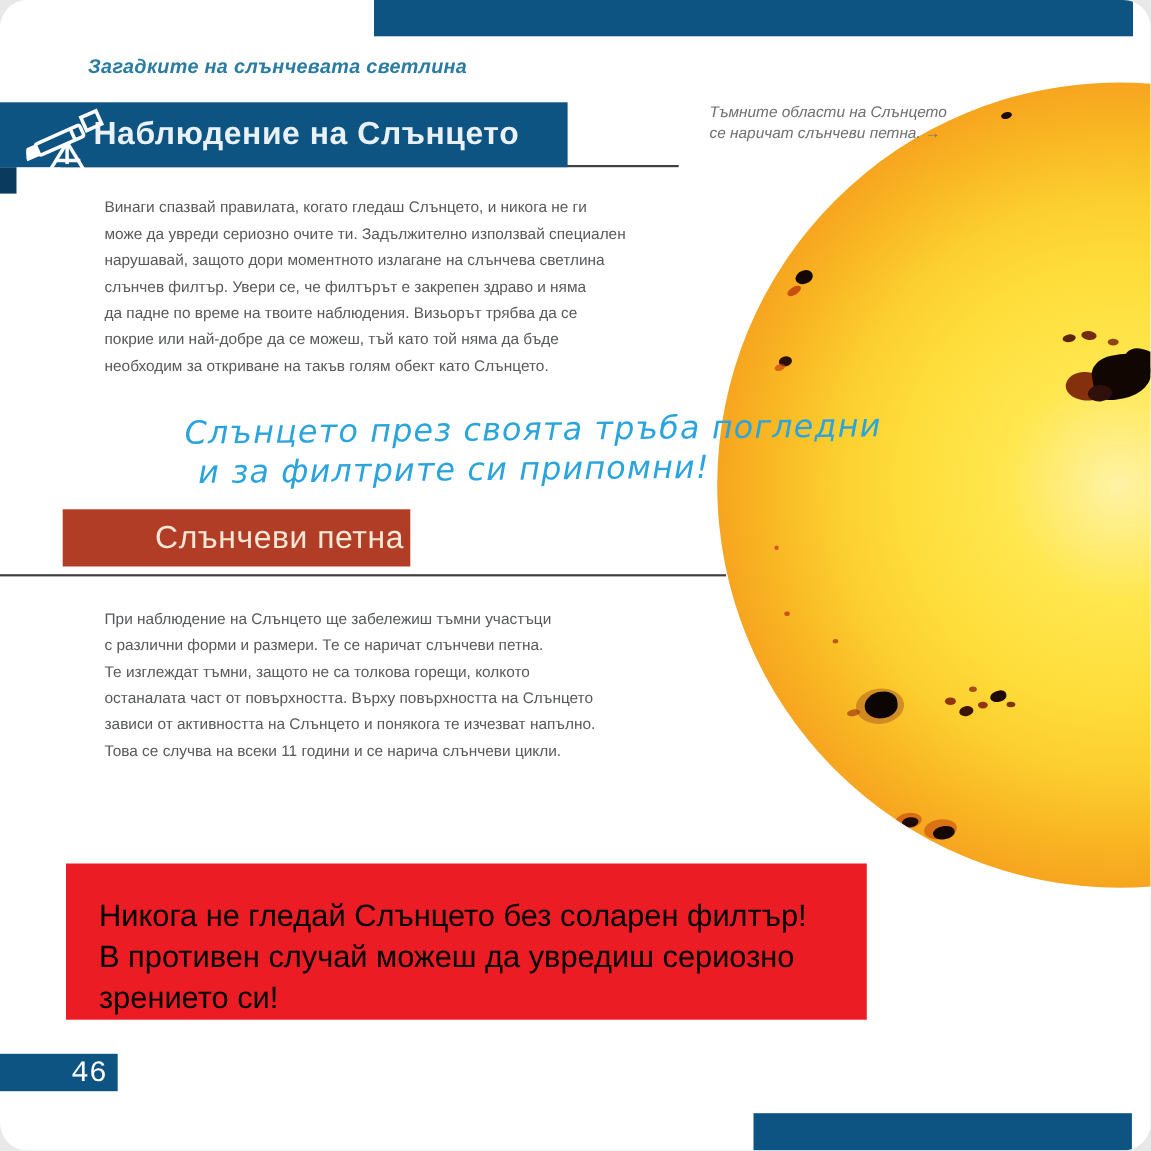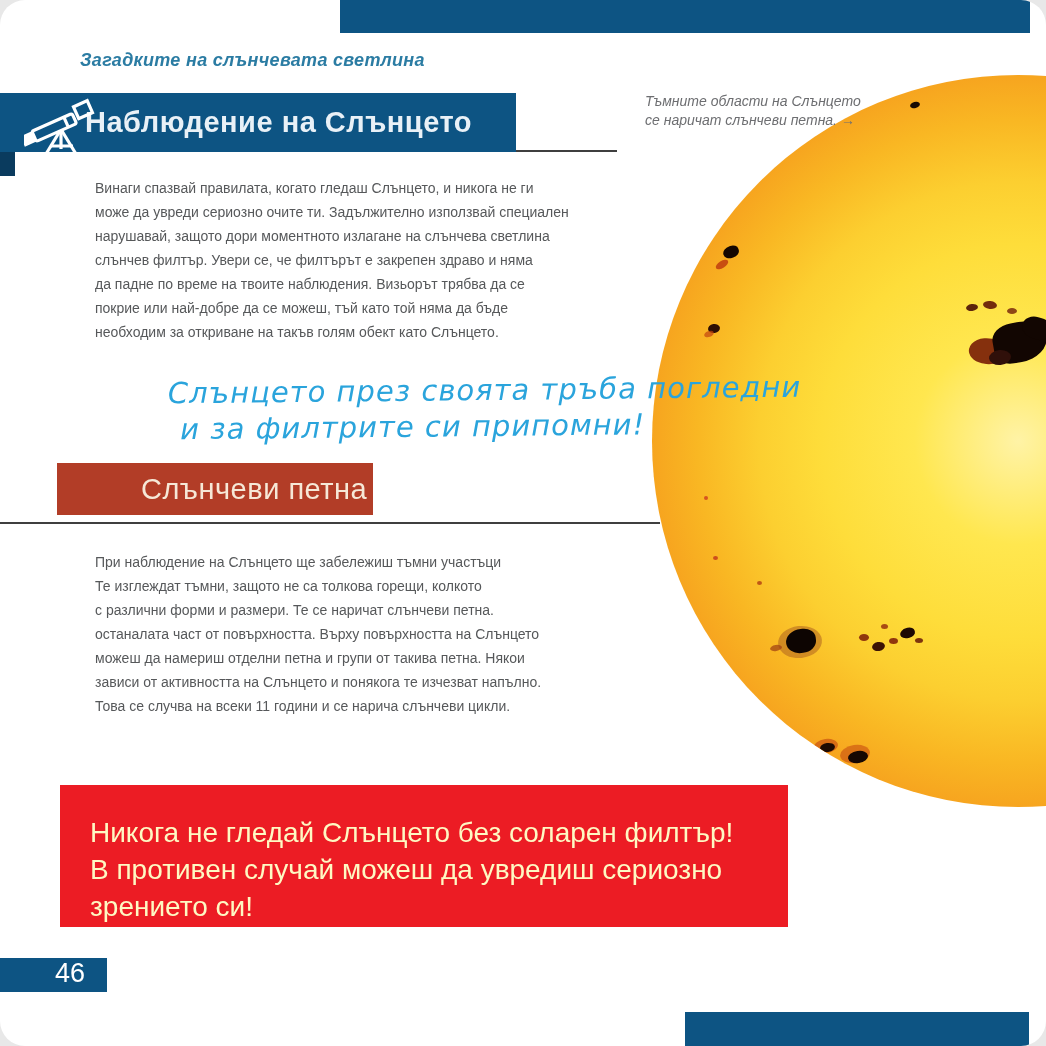--- a/index.html
+++ b/index.html
@@ -54,26 +54,26 @@
 
   
   .rhyme{left:168px;top:372px;z-index:3;font-size:29px;font-style:italic;font-weight:500;
     color:var(--rhyme-blue);line-height:36px;letter-spacing:1px;transform:rotate(-.6deg);
     font-family:"DejaVu Sans",sans-serif;}
   .rhyme div{position:static;white-space:nowrap;}
   .rhyme div:nth-child(2){padding-left:12px;}
 
   
   .warning{left:60px;top:785px;width:728px;height:142px;background:var(--warning-red);
-    z-index:3;padding:29px 0 0 30px;font-size:28px;line-height:37px;color:#fef9c3;}
+    z-index:3;padding:29px 0 0 30px;font-size:28px;line-height:37px;color:#000000;}
   .warning div{position:static;white-space:nowrap;}
 
   
   .pagenum-bar{left:0;top:958px;width:107px;height:34px;background:var(--band-blue);
-    display:flex;align-items:flex-start;justify-content:flex-end;padding-right:22px;}
+    display:flex;align-items:flex-end;justify-content:flex-end;padding-right:10px;font-family:Liberation Mono, monospace;}
   .pagenum-bar span{position:static;color:#fff;font-size:27px;}
 </style>
 </head>
 <body>
 
 <div class="page">
 
   <div class="top-bar"></div>
 
   <div class="series">Загадките на слънчевата светлина</div>
@@ -154,24 +154,23 @@
   </div>
 
   <div class="rule rule2"></div>
 
   <div class="band band-red">
     <span class="title">Слънчеви петна</span>
   </div>
 
   <div class="para p2">
       <div>При наблюдение на Слънцето ще забележиш тъмни участъци</div>
+      <div>с различни форми и размери. Те се наричат слънчеви петна.</div>
       <div>Те изглеждат тъмни, защото не са толкова горещи, колкото</div>
-      <div>с различни форми и размери. Те се наричат слънчеви петна.</div>
       <div>останалата част от повърхността. Върху повърхността на Слънцето</div>
-      <div>можеш да намериш отделни петна и групи от такива петна. Някои</div>
       <div>зависи от активността на Слънцето и понякога те изчезват напълно.</div>
       <div>Това се случва на всеки 11 години и се нарича слънчеви цикли.</div>
     </div>
 
   <div class="warning">
       <div>Никога не гледай Слънцето без соларен филтър!</div>
       <div>В противен случай можеш да увредиш сериозно</div>
       <div>зрението си!</div>
     </div>
 

